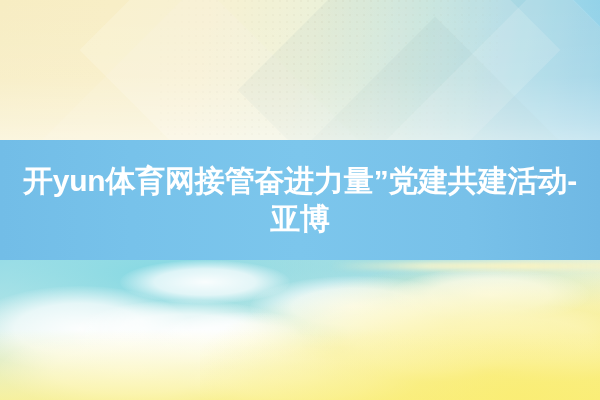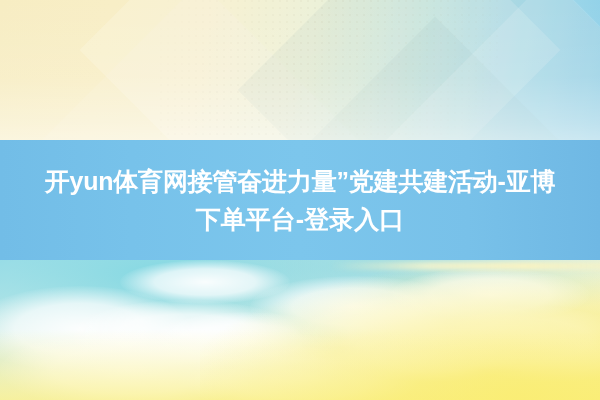--- a/index.html
+++ b/index.html
@@ -114,21 +114,21 @@
     flex-direction: column;
     align-items: center;
     justify-content: center;
   }
 
   .band-title {
     width: 566px;
     margin: 0;
     text-align: center;
     color: #ffffff;
-    font-size: 25px;
+    font-size: 30px;
     font-weight: 700;
     line-height: 38px;
     letter-spacing: 0px;
     white-space: normal;
     word-break: break-all;
   }
   .band-title .line {
     display: block;
   }
   .band-title .line-1 {
@@ -241,21 +241,20 @@
     <div class="facet facet-b"></div>
     <div class="facet facet-e"></div>
     <div class="facet facet-c"></div>
     <div class="halftone"></div>
     <div class="top-veil"></div>
   </div>
 
   <div class="zone-band">
     <h1 class="band-title">
       <span class="line line-1">开yun体育网接管奋进力量”党建共建活动-亚博</span>
-      <span class="line line-2">下单平台-登录入口</span>
     </h1>
   </div>
 
   <div class="zone-bottom">
     <div class="sky-cyan"></div>
     <div class="sky-cyan2"></div>
 
     <div class="cloud c1"></div>
     <div class="cloud c2"></div>
     <div class="cloud c3"></div>

